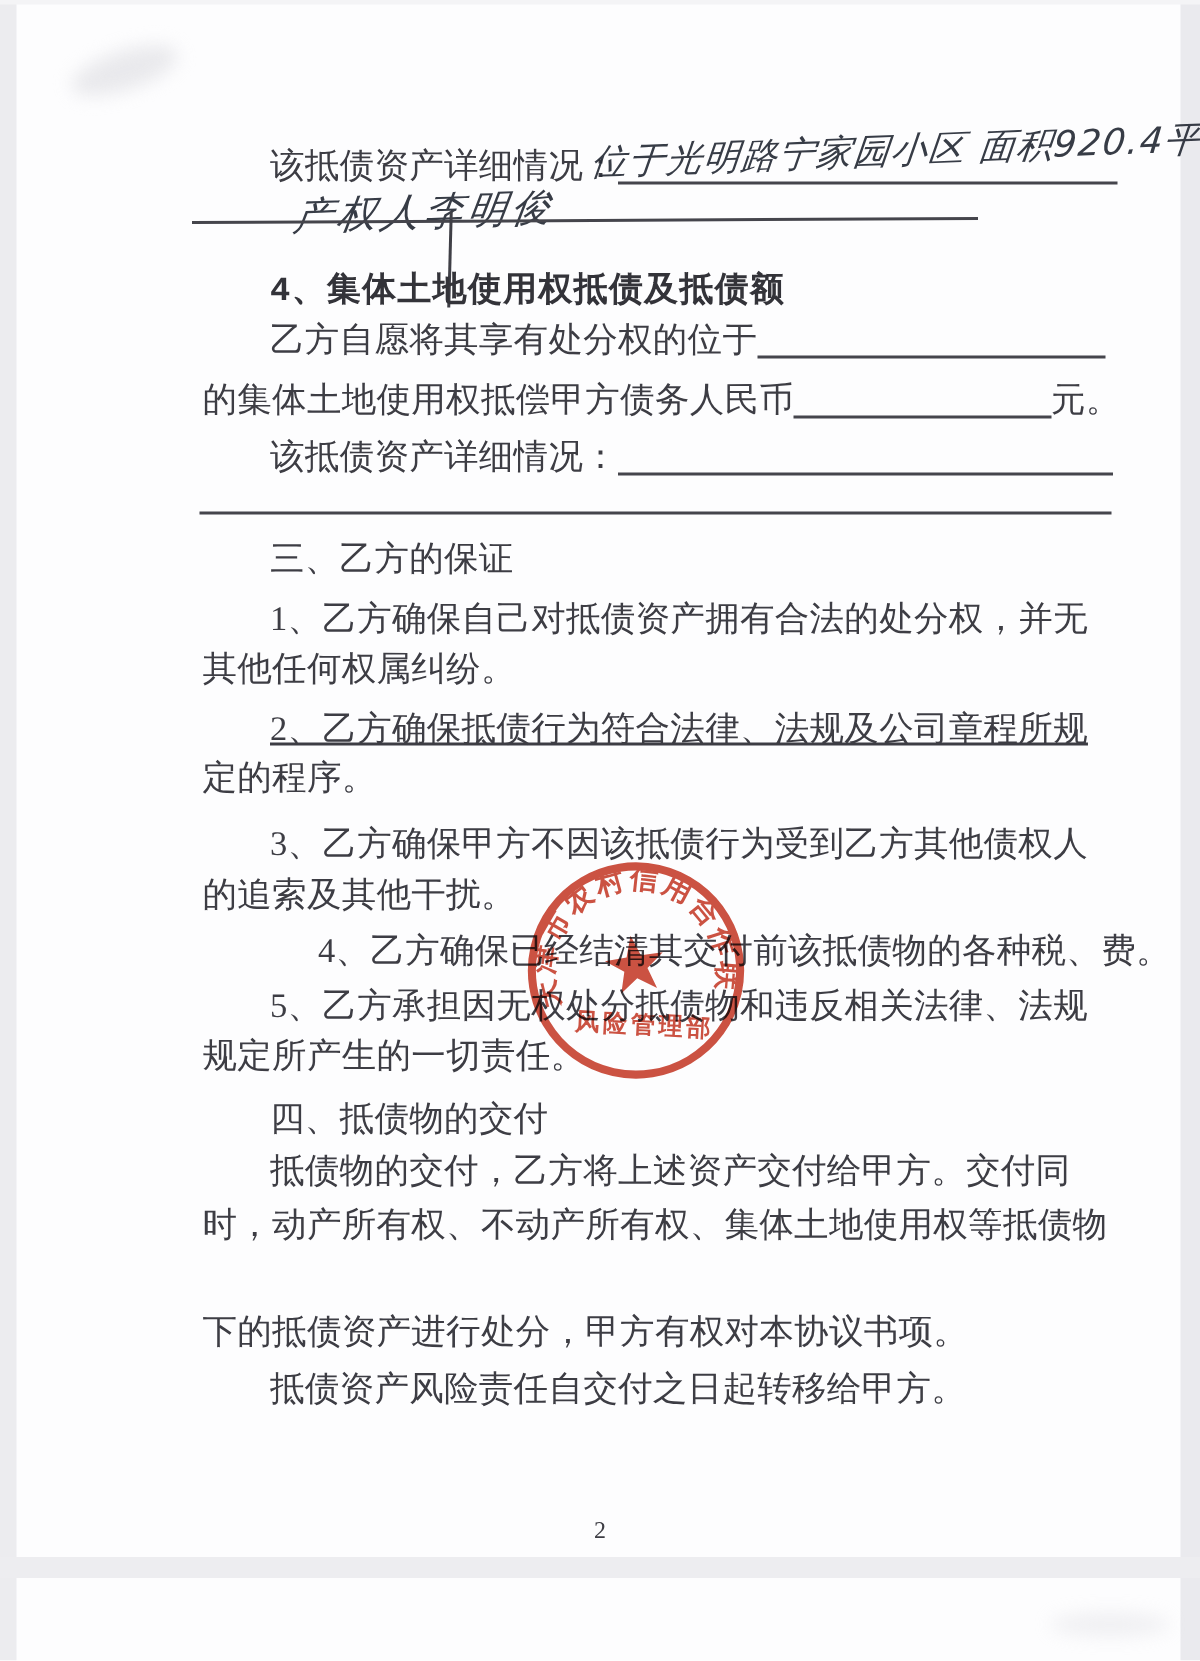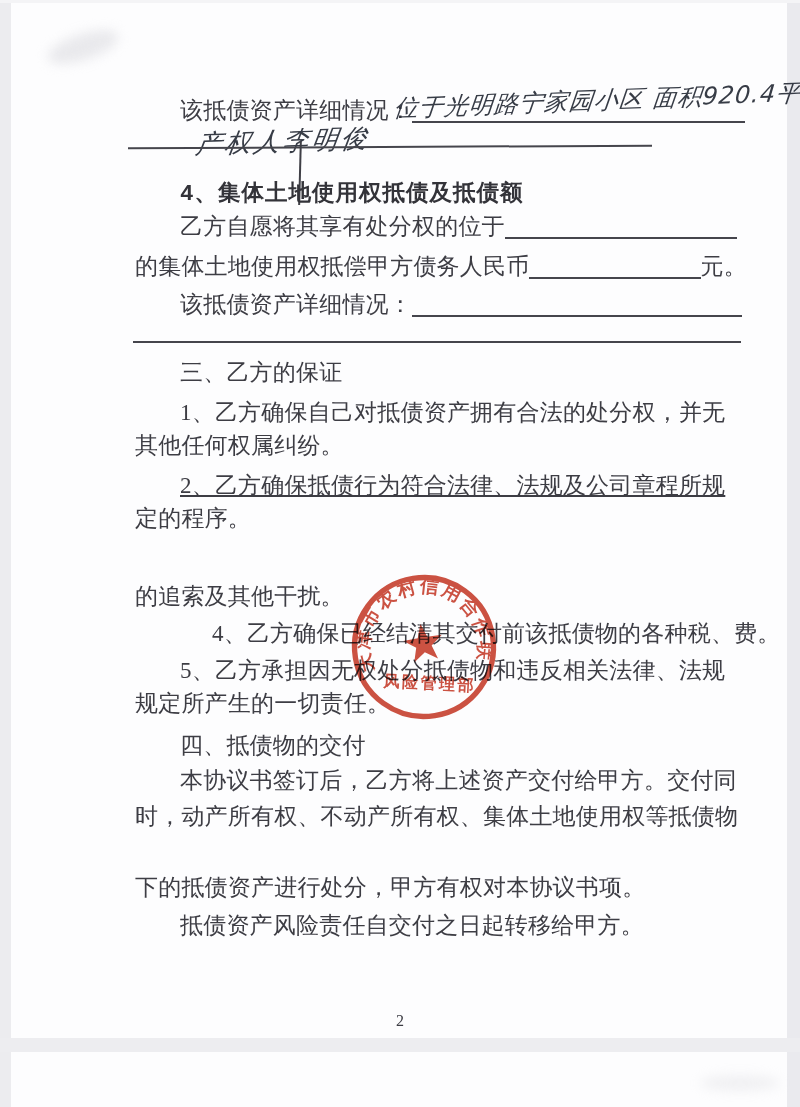--- a/index.html
+++ b/index.html
@@ -94,27 +94,28 @@
     <span class="t">该抵债资产详细情况：</span>
     <span class="uline"></span>
   </div>
   <div class="rule" style="top:341px;left:133px;width:608px;"></div>
 
   <div class="line" style="top:358px;left:180px;">三、乙方的保证</div>
   <div class="line" style="top:398px;left:180px;">1、乙方确保自己对抵债资产拥有合法的处分权，并无</div>
   <div class="line" style="top:431px;left:135px;">其他任何权属纠纷。</div>
   <div class="line" style="top:471px;left:180px;text-decoration:underline;">2、乙方确保抵债行为符合法律、法规及公司章程所规</div>
   <div class="line" style="top:504px;left:135px;">定的程序。</div>
+  <div class="line" style="top:548px;left:180px;">3、乙方确保甲方不因该抵债行为受到乙方其他债权人</div>
   <div class="line" style="top:582px;left:135px;">的追索及其他干扰。</div>
   <div class="line" style="top:619px;left:180px;margin-left:32px;">4、乙方确保已经结清其交付前该抵债物的各种税、费。</div>
   <div class="line" style="top:656px;left:180px;">5、乙方承担因无权处分抵债物和违反相关法律、法规</div>
   <div class="line" style="top:689px;left:135px;">规定所产生的一切责任。</div>
 
   <div class="line" style="top:731px;left:180px;">四、抵债物的交付</div>
-  <div class="line" style="top:766px;left:180px;">本协议书签订后，乙方将上述资产交付给甲方。交付同</div>
+  <div class="line" style="top:766px;left:180px;">抵债物的交付，乙方将上述资产交付给甲方。交付同</div>
   <div class="line" style="top:802px;left:135px;">时，动产所有权、不动产所有权、集体土地使用权等抵债物</div>
   <div class="line" style="top:873px;left:135px;">下的抵债资产进行处分，甲方有权对本协议书项。</div>
   <div class="line" style="top:911px;left:180px;">抵债资产风险责任自交付之日起转移给甲方。</div>
 
   <svg class="stamp" viewBox="0 0 180 180">
     <g transform="rotate(-9 90 90)" fill="#c63a28" stroke="none">
       <circle cx="90" cy="90" r="71" fill="none" stroke="#c63a28" stroke-width="5.5"></circle>
       <defs>
         <path id="arcpath" d="M 37.4,109.2 A 56,56 0 1 1 142.6,109.2" fill="none"></path>
       </defs>

